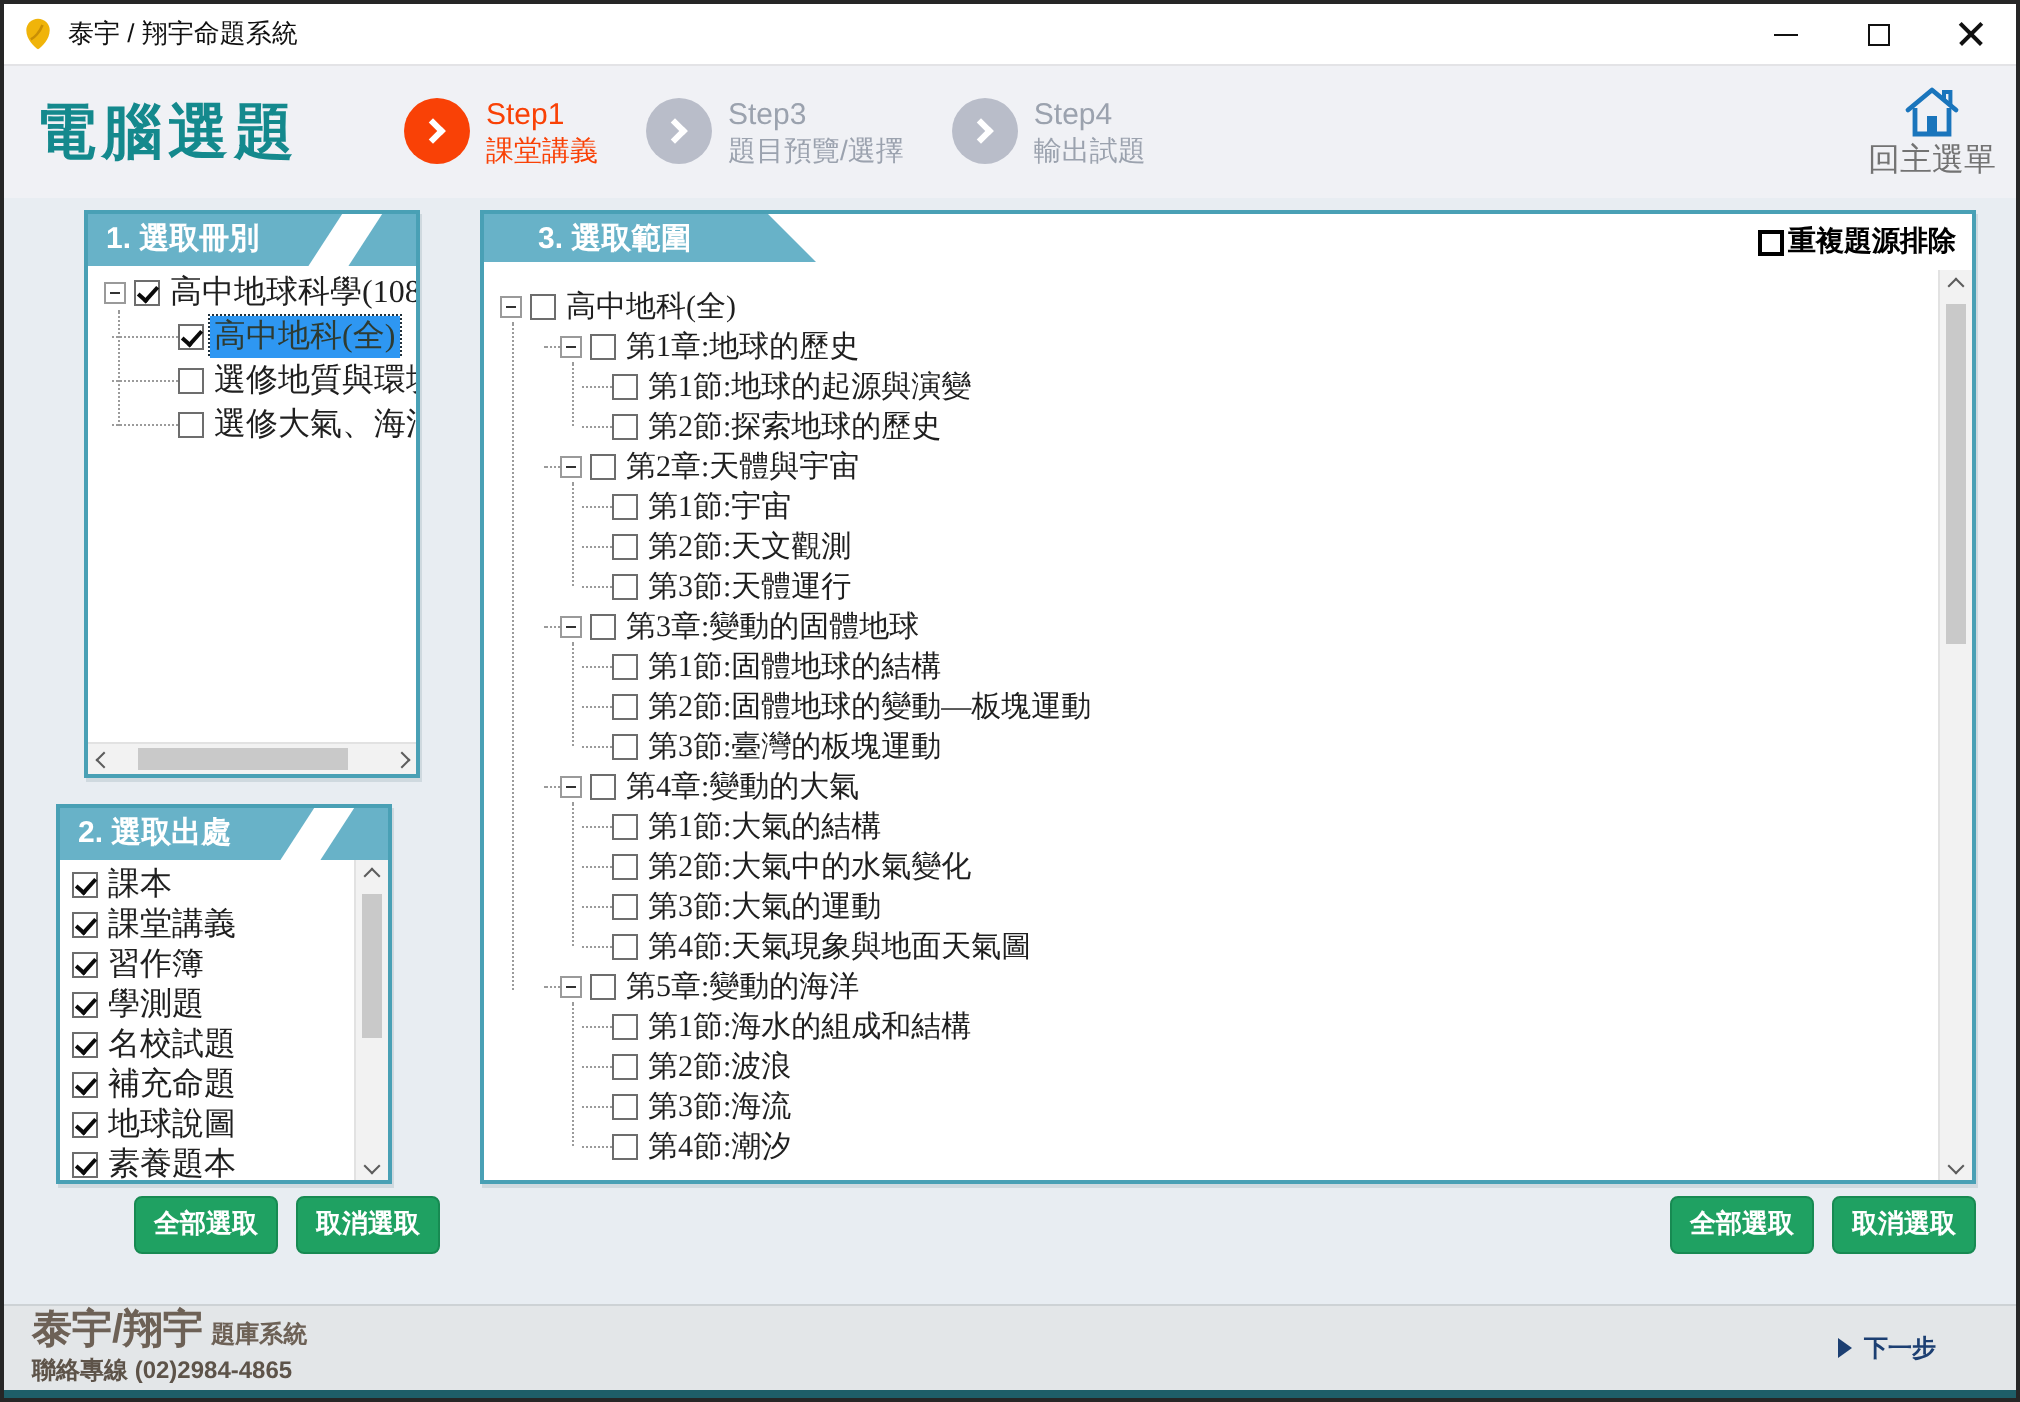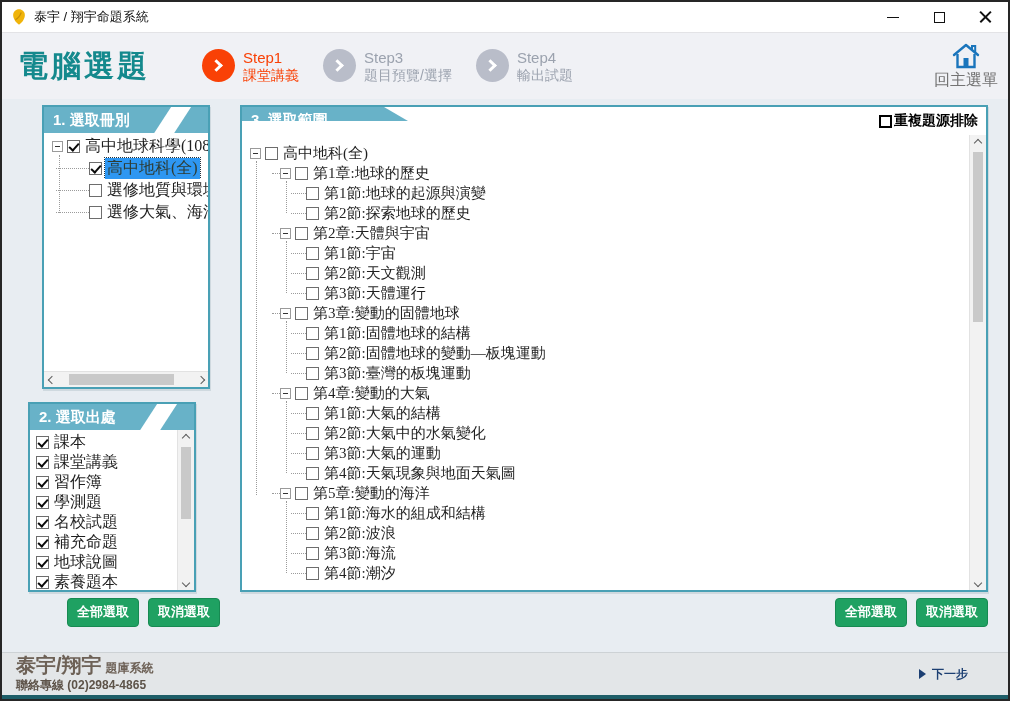--- a/index.html
+++ b/index.html
@@ -33,21 +33,21 @@
   .home { margin-left:auto; margin-right:10px; text-align:center; cursor:pointer; }
   .home svg { display:block; margin:0 auto; }
   .home-label { font-size:16px; color:#737373; margin-top:1px; }
 
   
   .content { flex:1; position:relative; background:#e8edf2; }
   .panel { position:absolute; background:#fff; border:2px solid var(--panel-border); box-shadow:1px 2px 0 rgba(160,180,190,.35); }
   .band { position:relative; height:26px; background:var(--accent); overflow:hidden; flex:none; }
   .band-label { color:#fff; font-weight:bold; font-size:15px; line-height:26px; padding-left:9px; white-space:nowrap; }
   .band .slash { position:absolute; right:26px; top:-2px; width:20px; height:32px; background:#fff; transform:skewX(-33deg); }
-  .band3 { position:absolute; left:0; top:0; height:14px; width:166px; background:var(--accent); clip-path:polygon(0 0, calc(100% - 24px) 0, 100% 100%, 0 100%); }
+  .band3 { position:absolute; left:0; top:0; height:24px; width:166px; background:var(--accent); clip-path:polygon(0 0, calc(100% - 24px) 0, 100% 100%, 0 100%);padding-left:18px; }
 
   
   #panel1 { left:40px; top:6px; width:168px; height:284px; display:flex; flex-direction:column; }
   .p1body { flex:1; position:relative; overflow:hidden; }
   .tree1 { position:absolute; left:0; top:2px; right:0; }
   .tree1::before { content:''; position:absolute; left:15px; top:20px; height:58px; border-left:1px dotted #9b9b9b; }
   .trow { display:flex; align-items:center; white-space:nowrap; overflow:hidden; }
   .tree1 .trow { height:22px; font-size:16px; }
   .tlabel { font-family:"Liberation Serif", serif; color:#1f1f1f; padding:0 2px; }
   .tlabel.selected { background:var(--selection-blue); outline:1px dotted #20313c; color:#2e3b32; }

